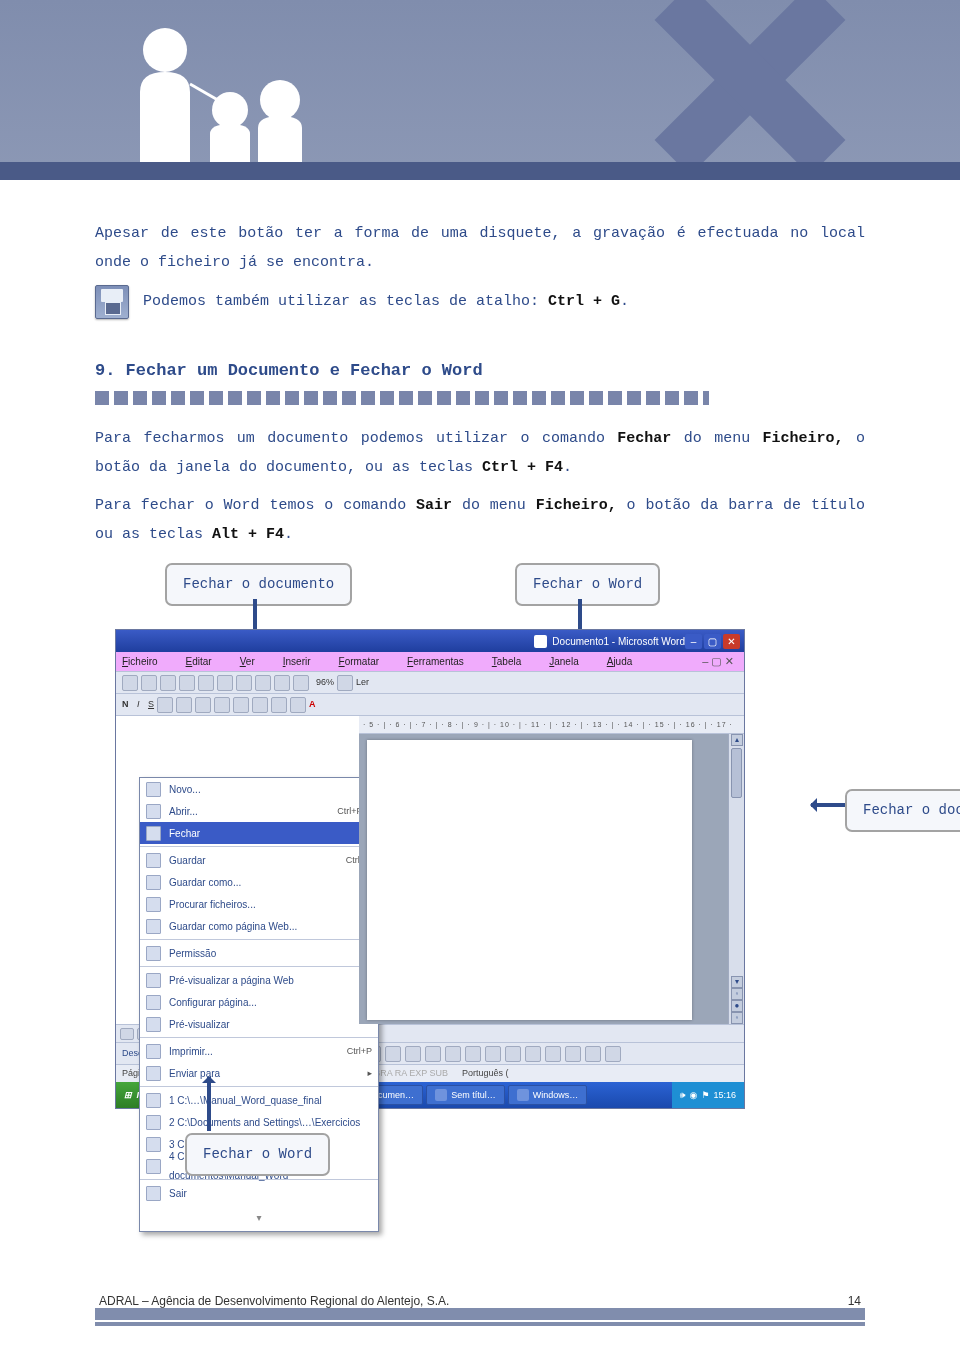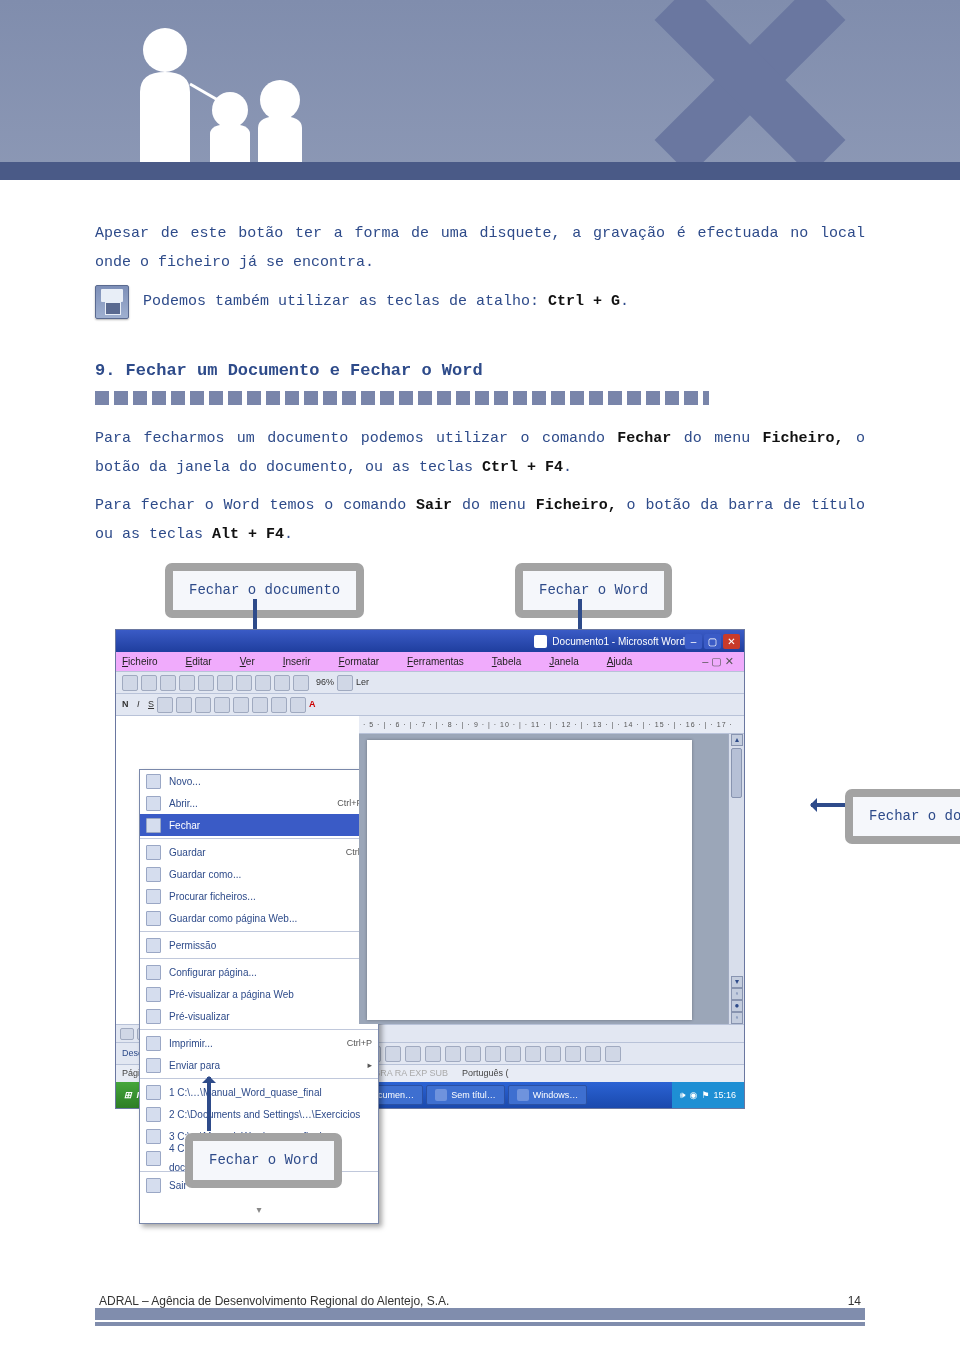--- a/index.html
+++ b/index.html
@@ -17,21 +17,21 @@
 .icon-row{display:flex;align-items:center;gap:14px;margin:8px 0 36px 0}
 .save-icon{width:34px;height:34px;background:linear-gradient(180deg,#7d8fb8,#9fb0d0);border:1px solid #5a6a90;border-radius:2px;position:relative;box-shadow:0 1px 2px rgba(0,0,0,.3)}
 .save-icon:before{content:"";position:absolute;left:5px;top:3px;width:22px;height:13px;background:#e8eef7;border-radius:1px}
 .save-icon:after{content:"";position:absolute;left:9px;bottom:3px;width:14px;height:11px;background:#5a6a90;border:1px solid #e8eef7}
 .h9{color:#2e4b8a;font-family:"Courier New",monospace;font-weight:bold;font-size:17px;margin-bottom:4px}
 .dots-bar{display:flex;gap:5px;margin-bottom:20px}
 .dots-bar span{width:14px;height:14px;background:#7985aa}
 .dots-bar span.last{width:6px}
 .bold{color:#111;font-weight:bold}
 .callouts{position:relative;height:52px;margin-top:14px}
-.callout{position:absolute;border:8px solid #a3a3a3;border-radius:7px;padding:6px 16px;font-family:"Courier New",monospace;font-size:14px;color:#2e4b8a;background:#f5f7fb}
+.callout{position:absolute;border:2px solid #a3a3a3;border-radius:7px;padding:6px 16px;font-family:"Courier New",monospace;font-size:14px;color:#2e4b8a;background:#f5f7fb}
 .c1{left:70px;top:0}
 .c2{left:420px;top:0}
 .arrow{position:absolute;width:4px;background:#2e4b8a}
 .arrow:after{content:"";position:absolute;left:-5px;bottom:-8px;border:7px solid transparent;border-top-color:#2e4b8a}
 .a1{left:158px;top:36px;height:110px}
 .a2{left:483px;top:36px;height:50px}
 .shot-wrap{position:relative;margin-top:0}
 .shot{margin:14px 0 0 20px;width:630px;border:1px solid #6a77a0}
 .titlebar{height:22px;background:linear-gradient(180deg,#3a5bc6,#1f3e9e);display:flex;align-items:center;justify-content:flex-end;padding:0 4px}
 .titlebar .t-left{display:flex;align-items:center;gap:5px;color:#fff;font-size:10px}
@@ -39,21 +39,21 @@
 .winbtns{display:flex;gap:2px}
 .wbtn{width:17px;height:15px;border-radius:2px;font-size:10px;color:#fff;display:flex;align-items:center;justify-content:center}
 .wb1,.wb2{background:#3a5bc6}
 .wb3{background:#c83a2a}
 .menubar{height:20px;background:#f0abfc;display:flex;align-items:center;padding:4px 6px;gap:28px;font-size:10px;color:#222;border-bottom:1px solid #b8c2d8}
 .menubar span u{text-decoration:underline}
 .mx{margin-left:auto;font-size:11px;color:#555;padding:0 4px}
 .toolbar{height:22px;background:#e2e7f2;border-bottom:1px solid #b8c2d8;display:flex;align-items:center;padding:0 6px;gap:3px;font-size:9px;color:#333}
 .tbtn{width:16px;height:16px;background:#d0d7e6;border:1px solid #a0aac0;border-radius:2px}
 .zoom{margin-left:4px}
-.menu-open{position:absolute;left:23px;top:35px;width:240px;background:#fff;border:1px solid #7a88aa;box-shadow:3px 3px 5px rgba(0,0,0,.35);font-size:10px}
+.menu-open{position:absolute;left:23px;top:43px;width:240px;background:#fff;border:1px solid #7a88aa;box-shadow:3px 3px 5px rgba(0,0,0,.35);font-size:10px}
 .menu-open .row{display:flex;align-items:center;height:22px;padding:0 6px;gap:8px}
 .menu-open .row.sel{background:#3a5bc6;color:#fff}
 .menu-open .ic{width:15px;height:15px;background:#d5ddee;border:1px solid #9aa7c5;border-radius:1px;flex:0 0 auto}
 .menu-open .lbl{flex:1}
 .menu-open .sc{color:#555;font-size:9px}
 .menu-open .row.sel .sc{color:#e0e7f7}
 .menu-open .sep{height:1px;background:#c0c8db;margin:2px 0}
 .menu-open .exp{padding:4px;text-align:center;color:#888}
 .ruler{margin-left:243px;height:18px;background:#e8ecf5;border-bottom:1px solid #b8c2d8;font-size:7px;color:#555;display:flex;align-items:center;padding-left:4px;letter-spacing:1px;overflow:hidden;white-space:nowrap}
 .doc-area{margin-left:243px;height:290px;background:#9ba6b8;position:relative}
@@ -254,26 +254,26 @@
             </div>
             <div class="sep"></div>
             <div class="row">
               <span class="ic"></span>
               <span class="lbl">Permissão</span>
               <span class="sc">▸</span>
             </div>
             <div class="sep"></div>
             <div class="row">
               <span class="ic"></span>
+              <span class="lbl">Pré-visualizar a página Web</span>
+              <span class="sc"></span>
+            </div>
+            <div class="row">
+              <span class="ic"></span>
               <span class="lbl">Configurar página...</span>
-              <span class="sc"></span>
-            </div>
-            <div class="row">
-              <span class="ic"></span>
-              <span class="lbl">Pré-visualizar a página Web</span>
               <span class="sc"></span>
             </div>
             <div class="row">
               <span class="ic"></span>
               <span class="lbl">Pré-visualizar</span>
               <span class="sc"></span>
             </div>
             <div class="sep"></div>
             <div class="row">
               <span class="ic"></span>

